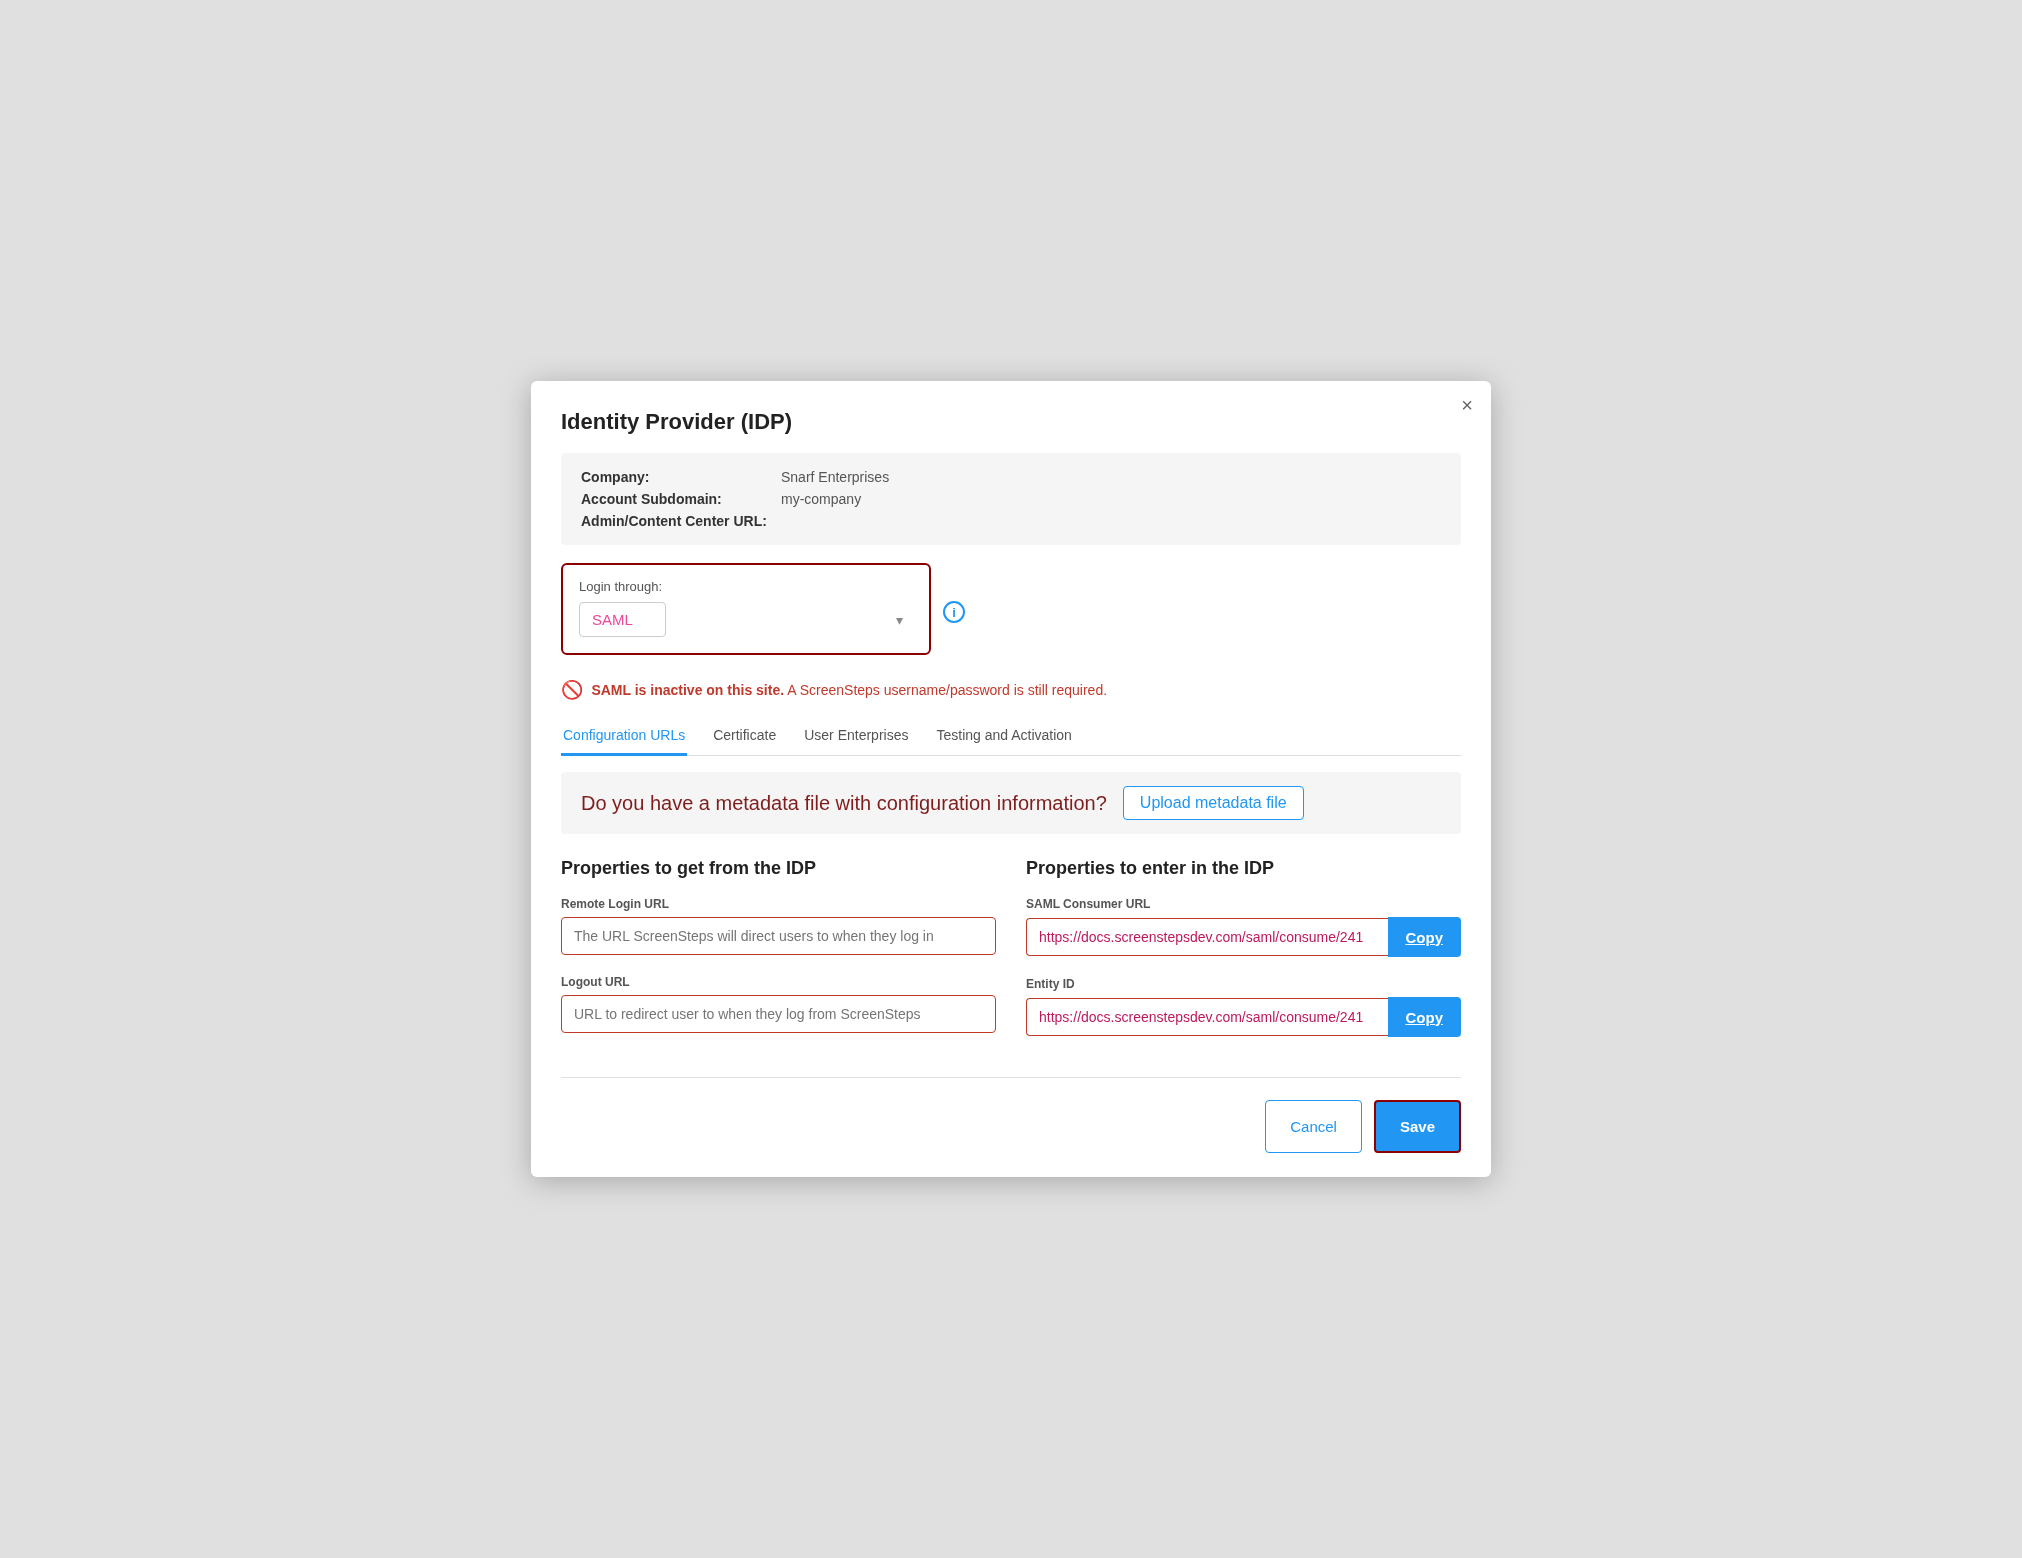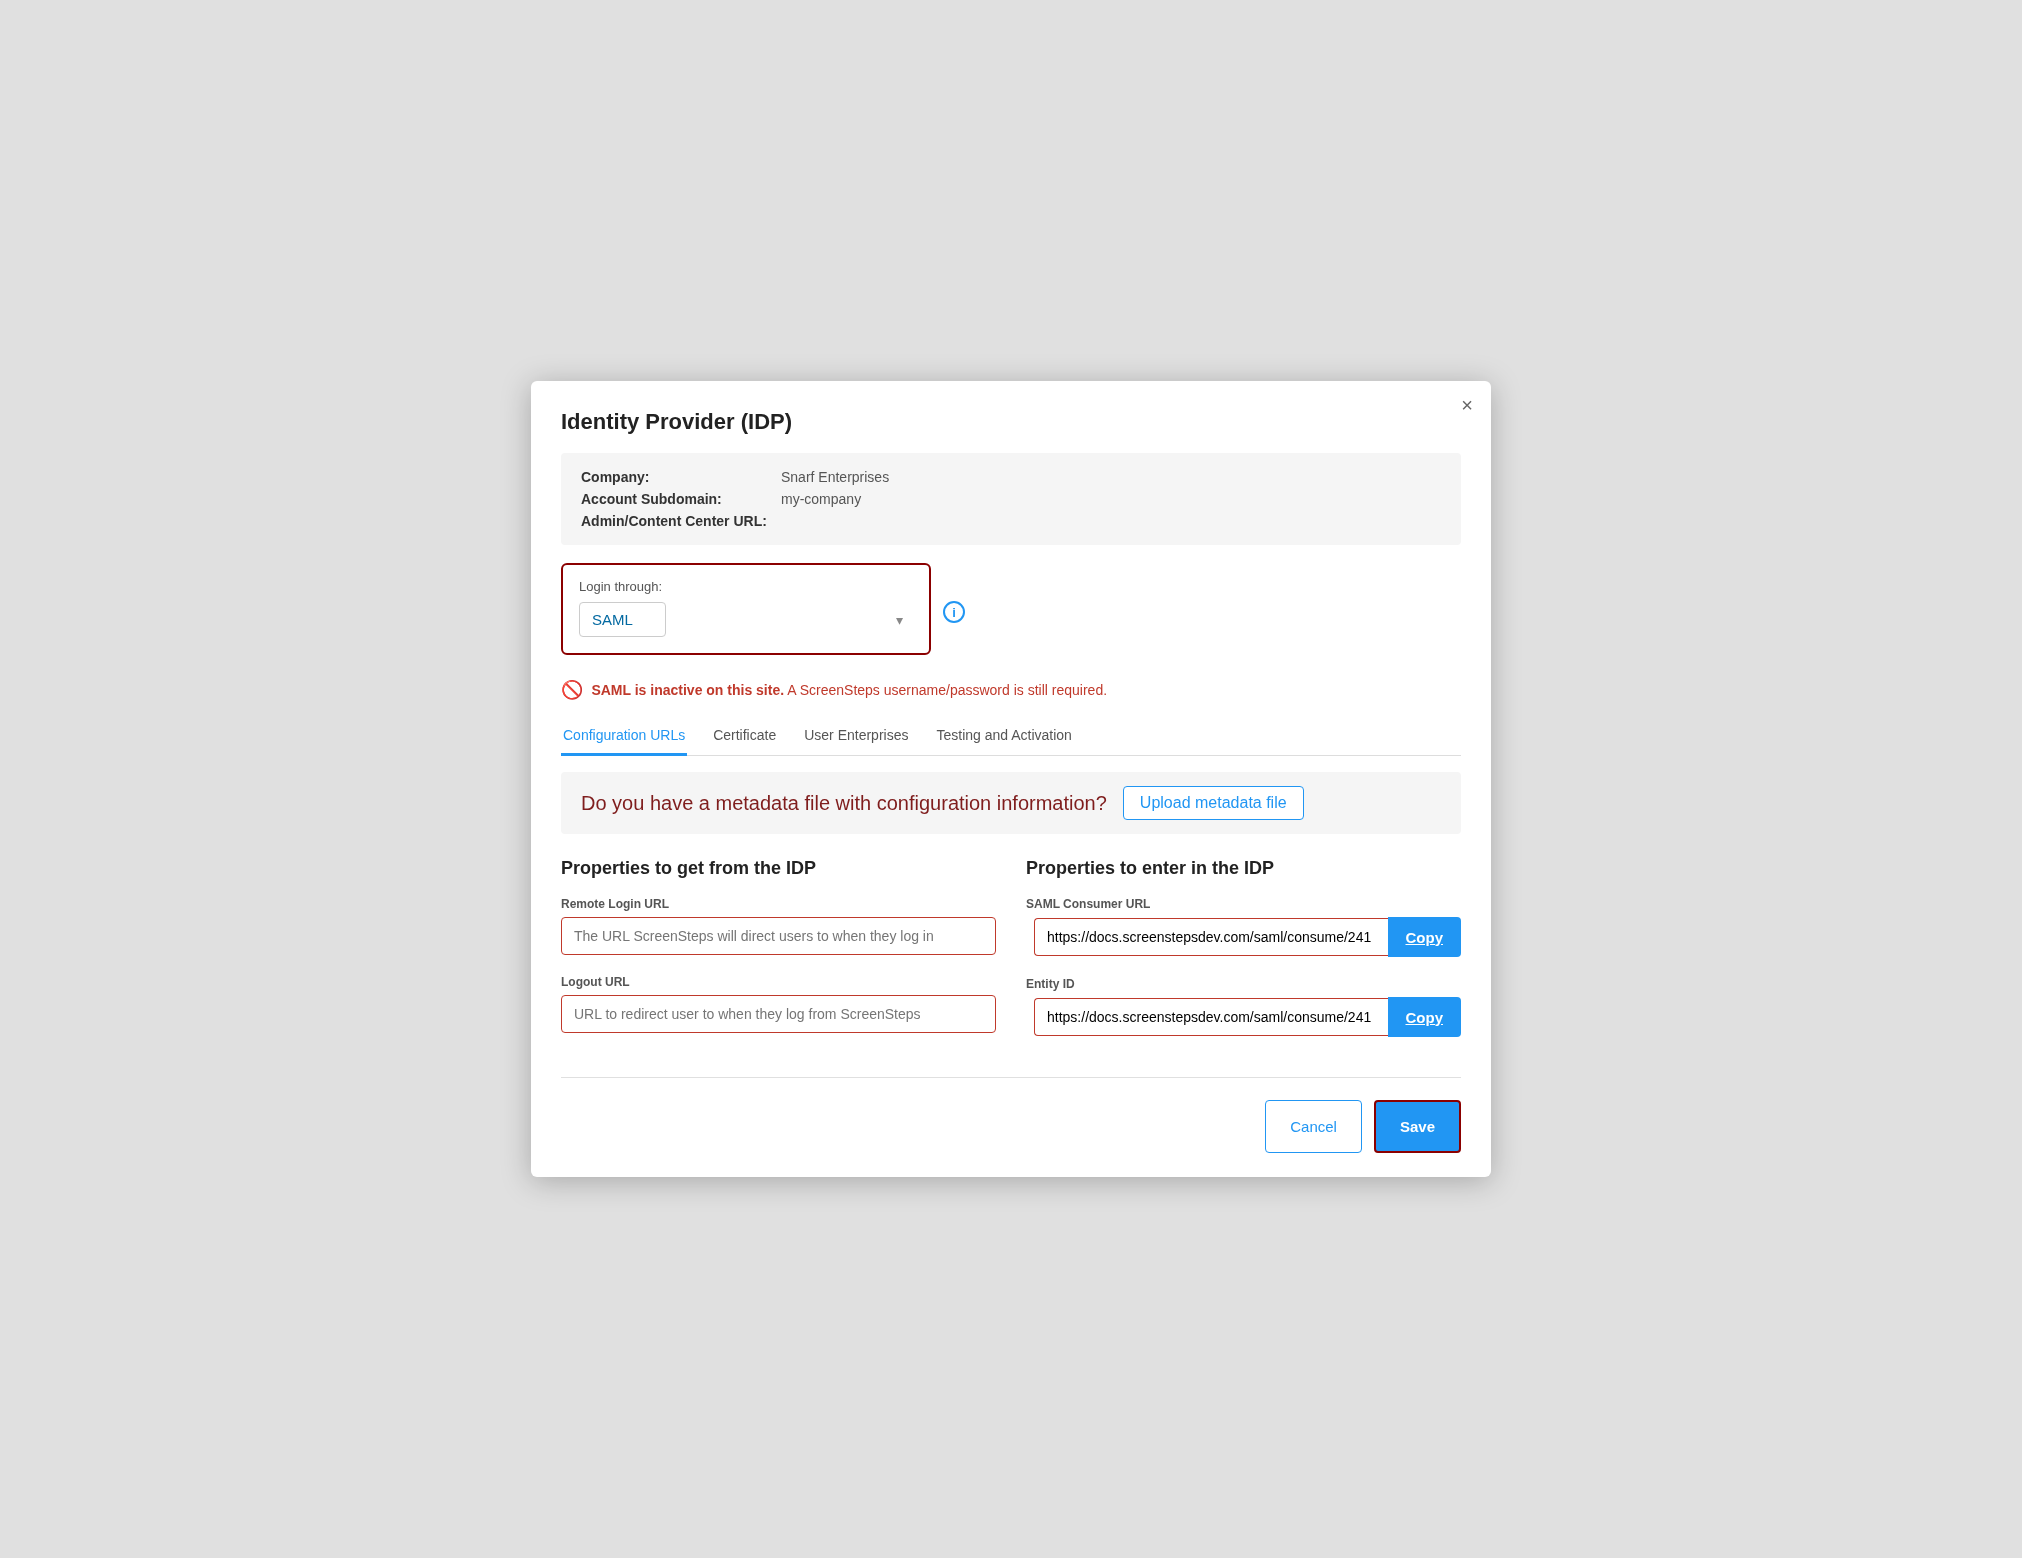--- a/index.html
+++ b/index.html
@@ -76,21 +76,21 @@
       display: flex;
       align-items: center;
       gap: 10px;
     }
     .login-select {
       flex: 1;
       padding: 8px 12px;
       border: 1px solid #ccc;
       border-radius: 4px;
       font-size: 15px;
-      color: #0369a1;
+      color: #ec4899;
       background: #fff;
       cursor: pointer;
       appearance: none;
       -webkit-appearance: none;
     }
     .select-wrapper {
       position: relative;
       flex: 1;
     }
     .select-wrapper::after {
@@ -207,25 +207,24 @@
     .field-input {
       width: 100%;
       padding: 10px 12px;
       border: 1px solid #c0392b;
       border-radius: 4px;
       font-size: 14px;
       color: #aaa;
       background: #fff;
     }
     .field-input.read-only {
-      color: #000000;
+      color: #be185d;
       background: #fff;
       border-right: none;
       border-radius: 4px 0 0 4px;
-      margin-left: 8px;
     }
     .copy-btn {
       background: #2196f3;
       color: #fff;
       border: none;
       border-radius: 0 4px 4px 0;
       padding: 10px 18px;
       font-size: 15px;
       font-weight: 600;
       cursor: pointer;

